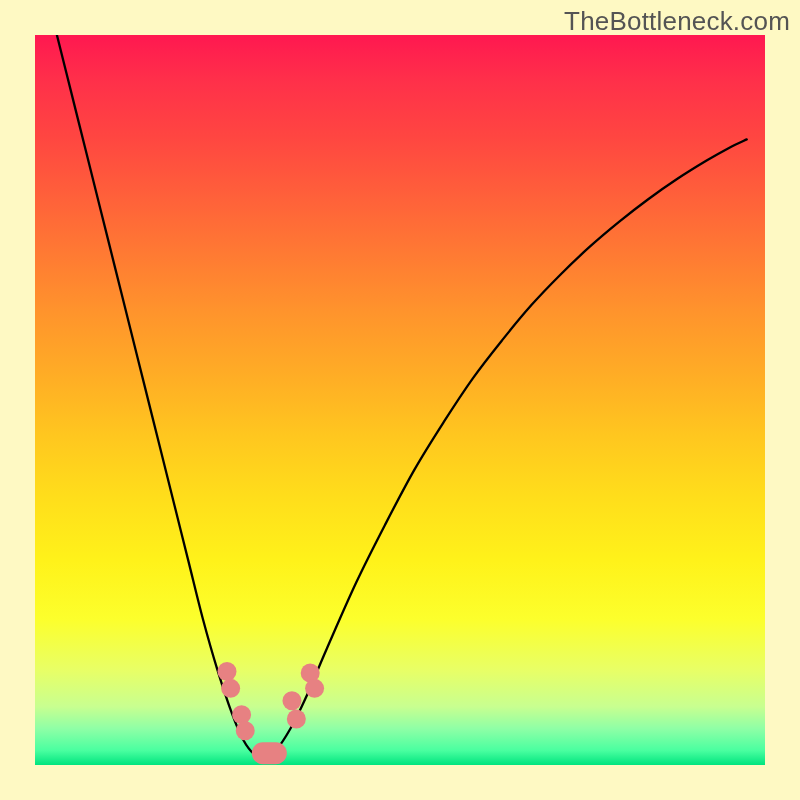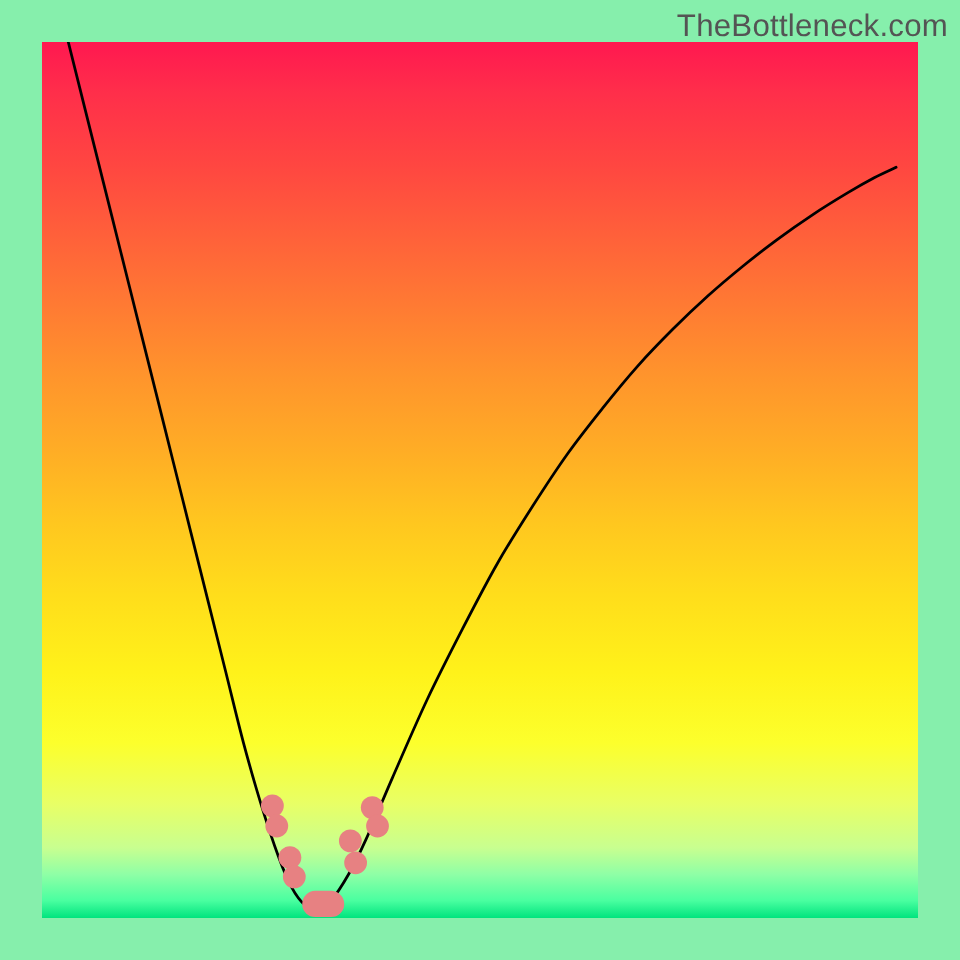--- a/index.html
+++ b/index.html
@@ -8,21 +8,21 @@
     width: 800px;
     height: 800px;
     overflow: hidden;
     font-family: Arial, Helvetica, sans-serif;
     background: #000;
   }
   .outer {
     width: 800px;
     height: 800px;
     position: relative;
-    background: #86efac;
+    background: #fef9c3;
   }
   .watermark {
     position: absolute;
     top: 6px;
     right: 10px;
     font-size: 26px;
     font-weight: 500;
     color: #545454;
     letter-spacing: 0.2px;
     z-index: 50;

